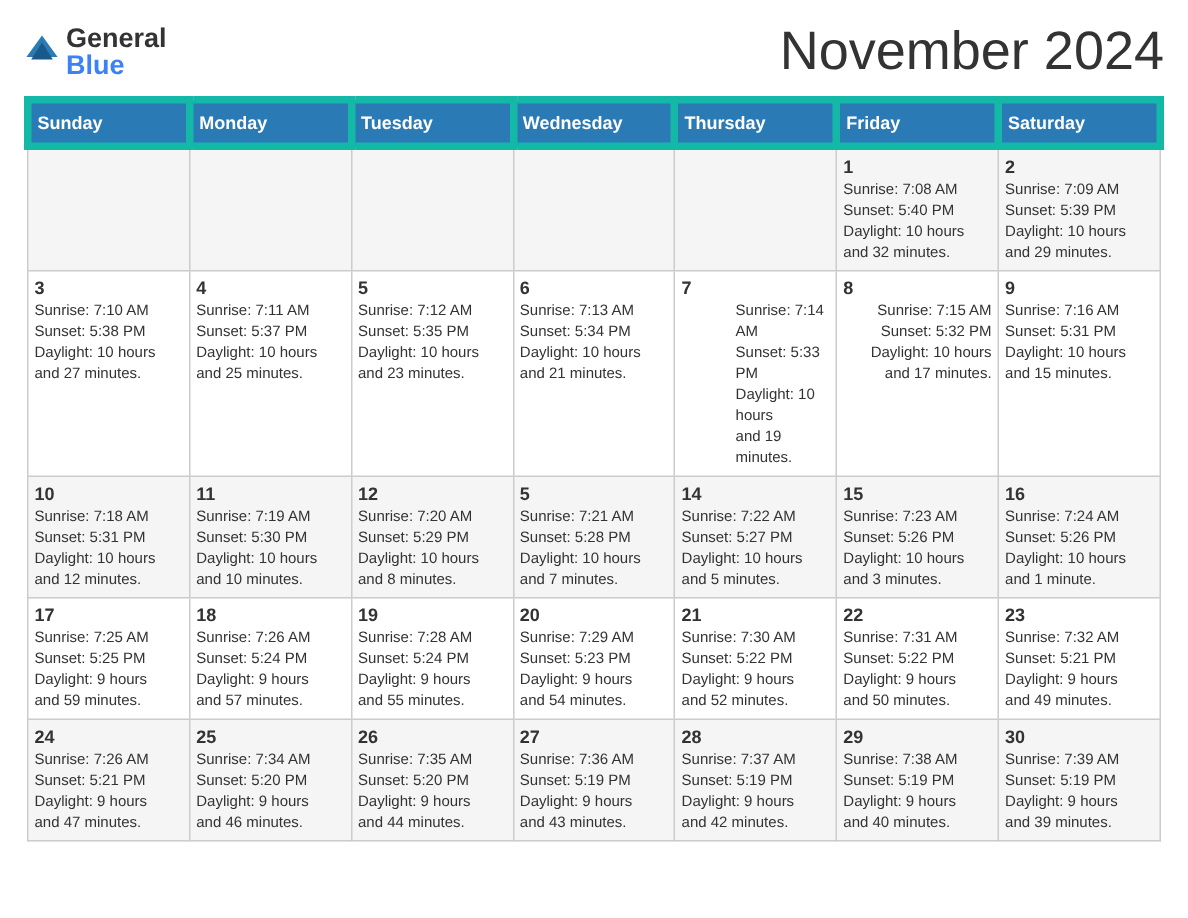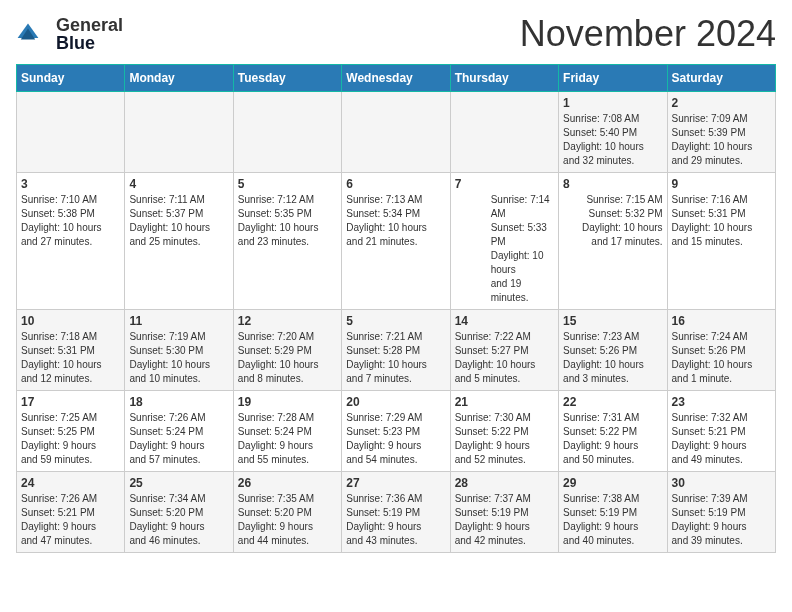--- a/index.html
+++ b/index.html
@@ -12,32 +12,32 @@
     }
     .header {
       display: flex;
       justify-content: space-between;
       align-items: flex-start;
       margin-bottom: 12px;
     }
     .logo {
       display: flex;
       align-items: center;
-      gap: 16px;
+      gap: 4px;
     }
     .logo-text-general {
       font-size: 18px;
       font-weight: bold;
       color: #333;
       line-height: 1;
     }
     .logo-text-blue {
       font-size: 18px;
       font-weight: bold;
-      color: #0f172a;
+      color: #3b82f6;
       line-height: 1;
     }
     .logo-icon {
       width: 24px;
       height: 24px;
     }
     .title-section {
       text-align: right;
       margin-left: 20px;
     }
@@ -57,21 +57,21 @@
       border-collapse: collapse;
       font-size: 11px;
     }
     thead tr th {
       background-color: #2a7ab5;
       color: #fff;
       padding: 6px 4px;
       text-align: left;
       font-size: 12px;
       font-weight: bold;
-      border: 1px solid #14b8a6;
+      border: 5px solid #14b8a6;
     }
     tbody tr td {
       border: 1px solid #ccc;
       vertical-align: top;
       padding: 4px;
       width: calc(100% / 7);
       min-height: 80px;
       background: #fff;
     }
     tbody tr:nth-child(odd) td {

